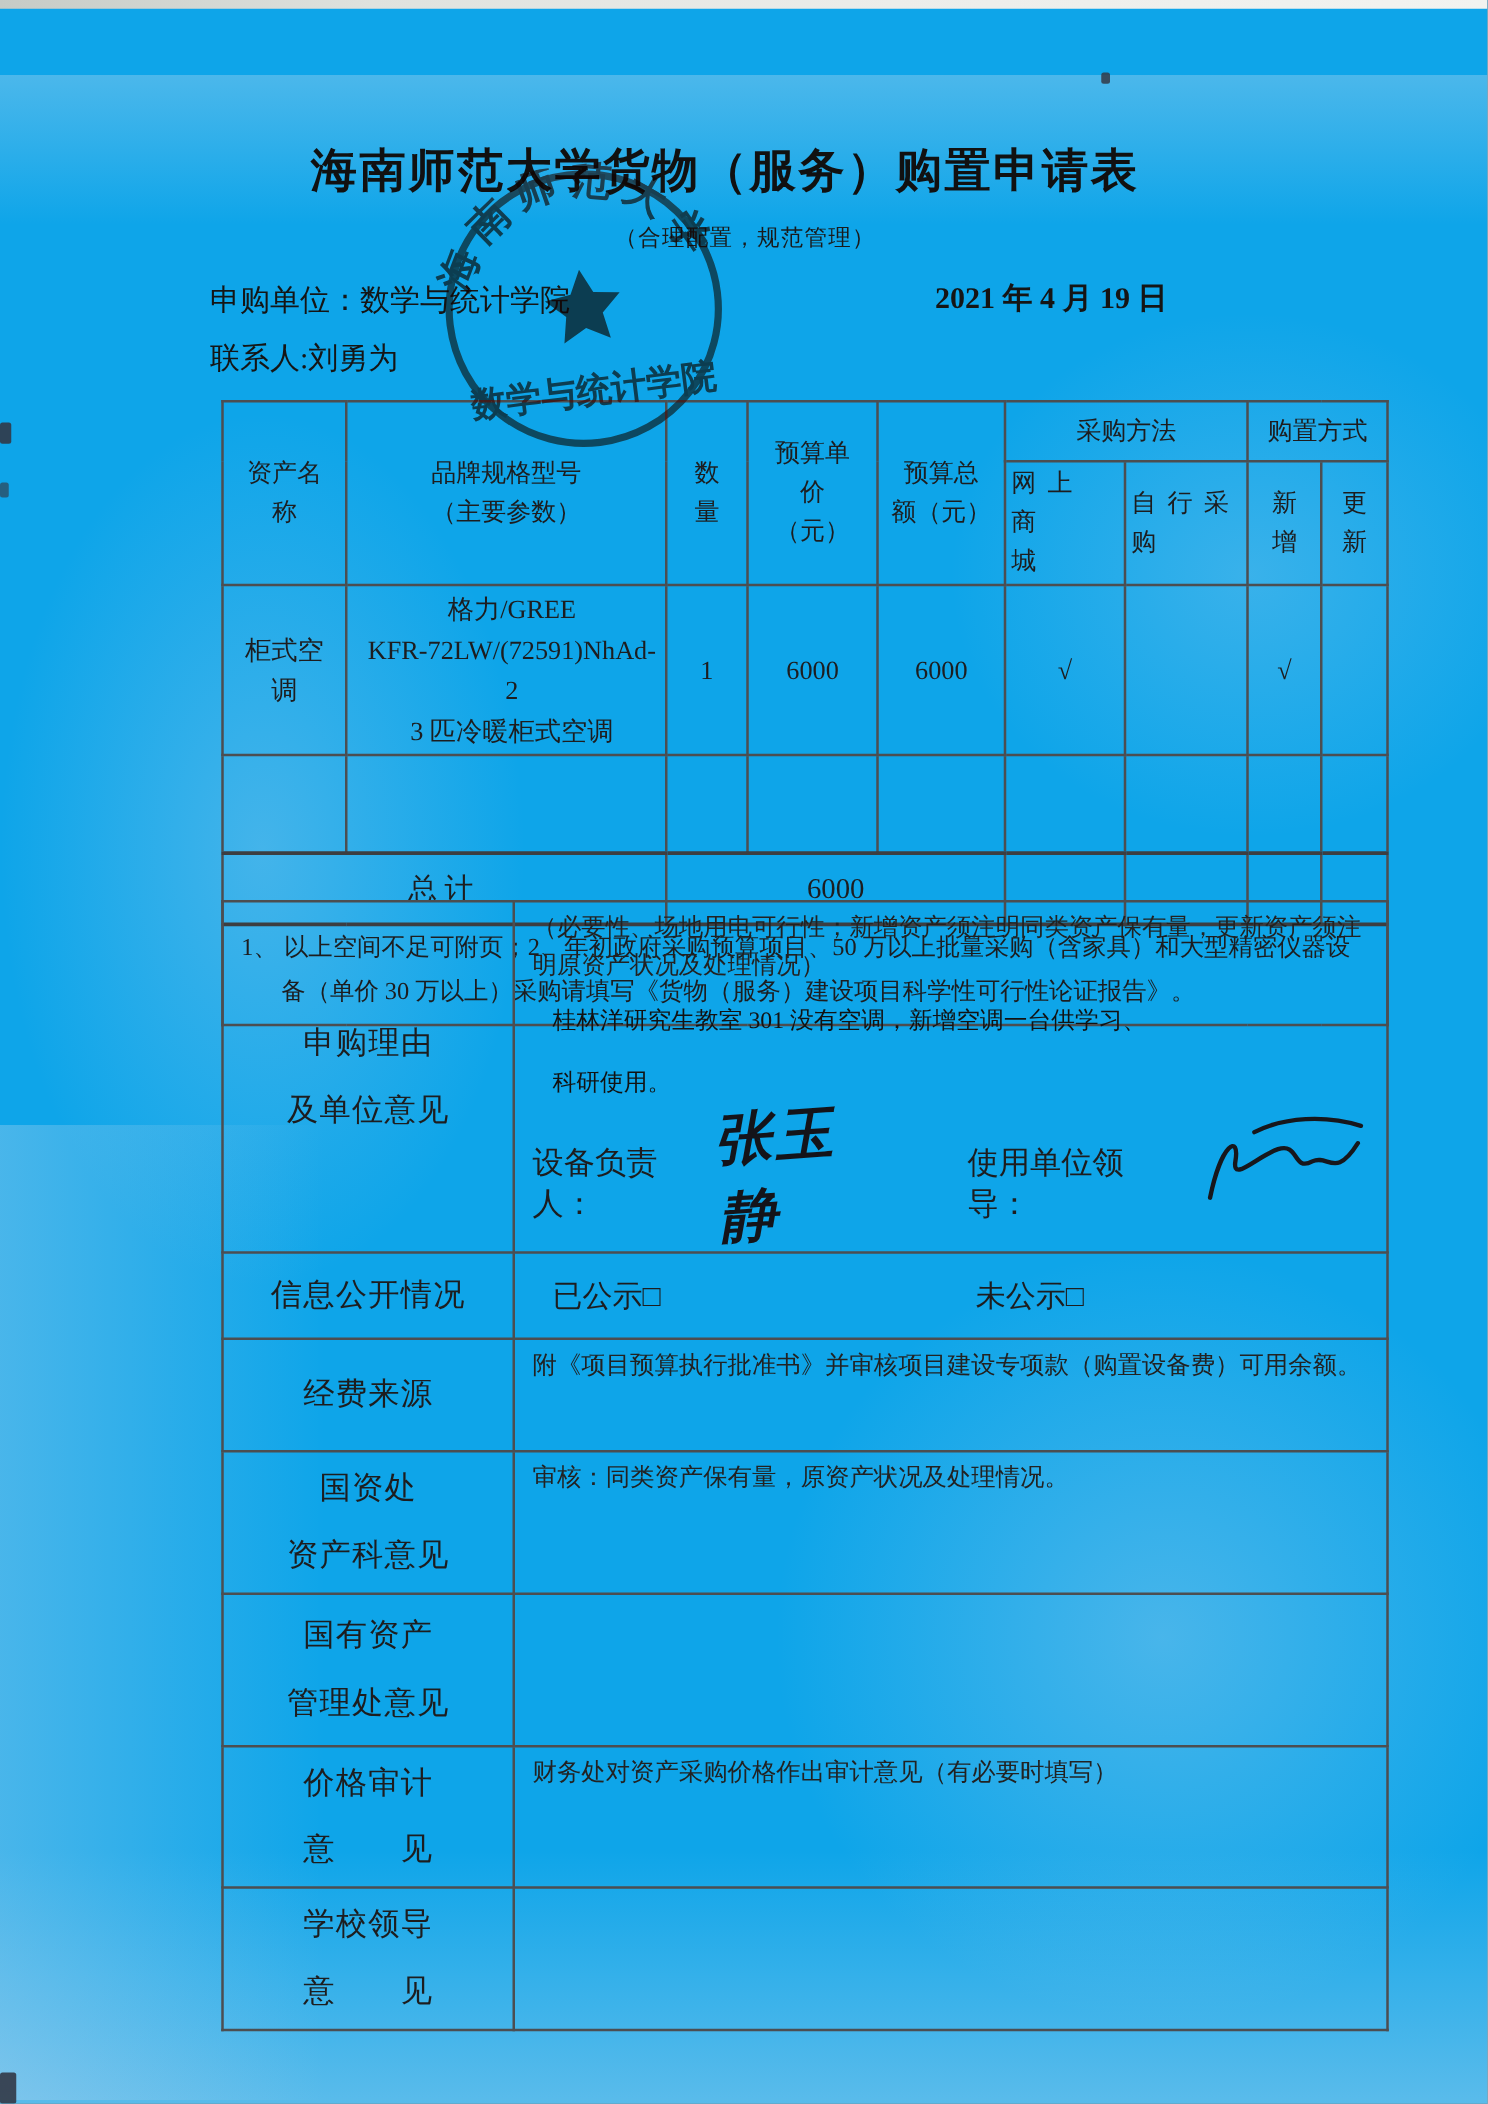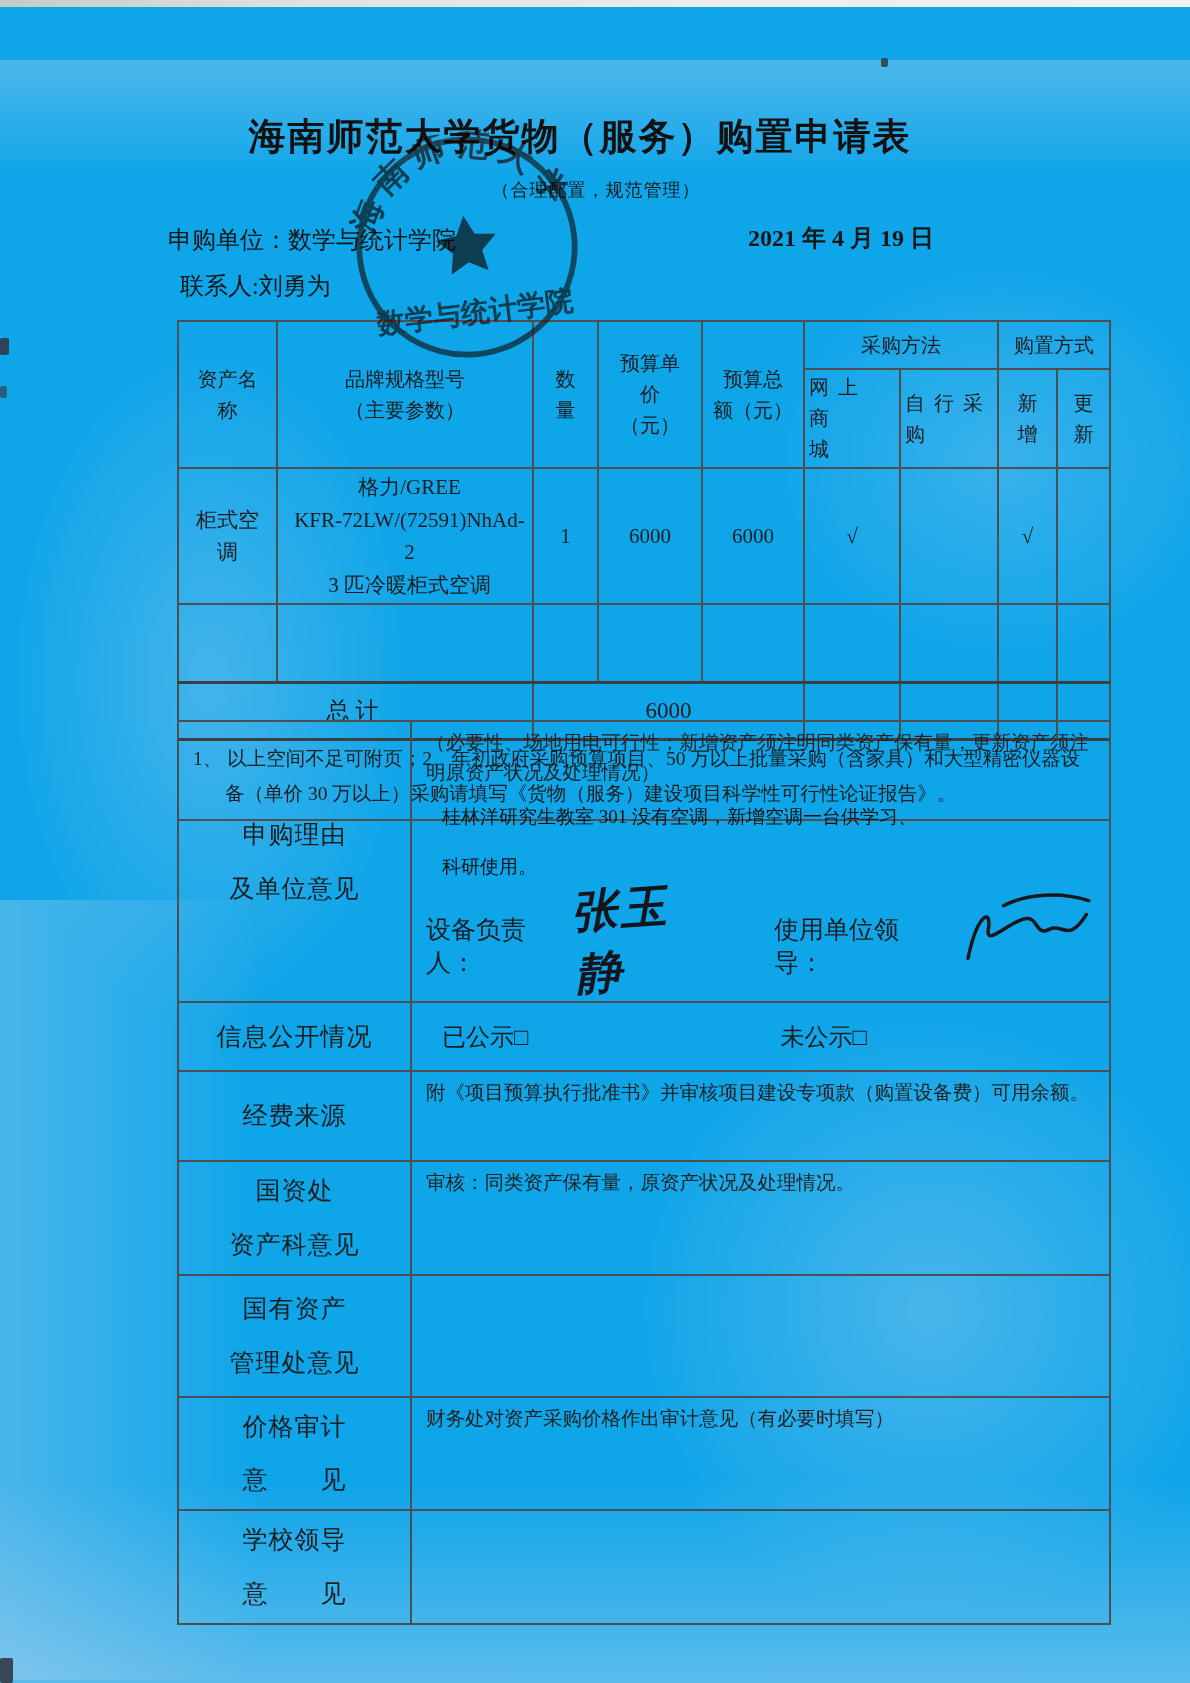--- a/index.html
+++ b/index.html
@@ -30,21 +30,21 @@
     font-family:"Liberation Sans","DejaVu Sans",sans-serif;
     font-weight:bold;font-size:37px;letter-spacing:2px;color:#111;
   }
   .subtitle{
     position:absolute;left:16px;top:178px;width:1160px;text-align:center;
     font-size:18px;letter-spacing:1px;color:#1a1a1a;
   }
   .meta{position:absolute;font-size:24px;color:#151515;}
   .m-unit{left:168px;top:224px;}
   .m-date{left:748px;top:222px;font-weight:bold;}
-  .m-contact{left:180px;top:270px;}
+  .m-contact{left:168px;top:270px;}
   .m-phone{left:744px;top:268px;font-weight:bold;}
   
   .stamp{position:absolute;left:352px;top:132px;width:230px;height:230px;z-index:6;
          pointer-events:none;mix-blend-mode:multiply;opacity:.85;transform:rotate(-7deg);}
   
   table{border-collapse:collapse;table-layout:fixed;position:absolute;background:transparent;}
   td,th{border:2px solid #4c4e51;vertical-align:middle;text-align:center;
         font-weight:normal;padding:2px 4px;overflow:hidden;}
   .items{left:177px;top:320px;width:932px;}
   .items th{font-size:20px;line-height:1.55;}

